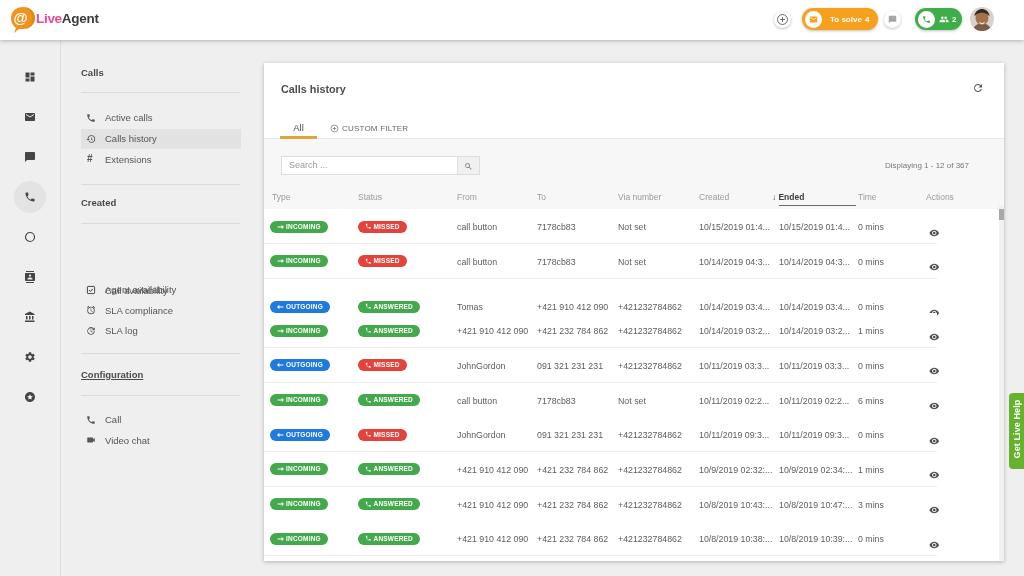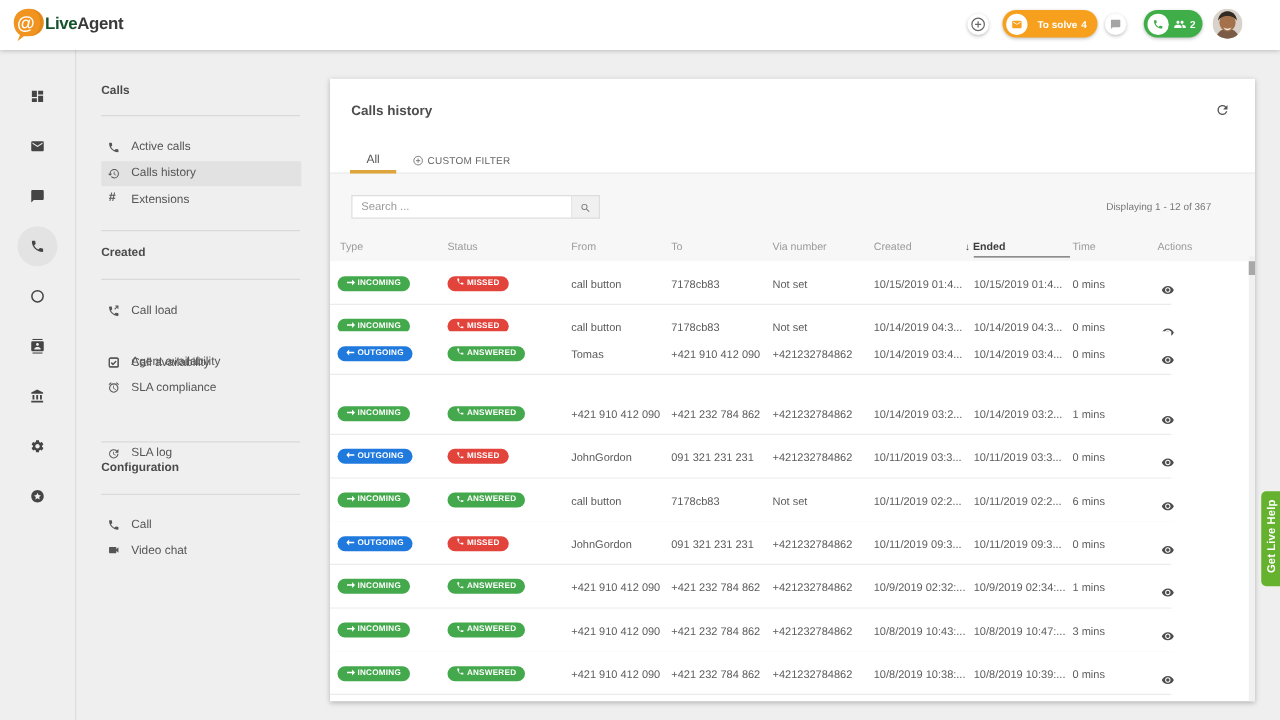--- a/index.html
+++ b/index.html
@@ -3,21 +3,21 @@
 <meta charset="utf-8">
 <style>
 * { margin:0; padding:0; box-sizing:border-box; }
 html,body { width:1024px; height:576px; overflow:hidden; font-family:"Liberation Sans", sans-serif; background:#efefef; position:relative; }
 .abs { position:absolute; }
 
 
 #topbar { position:absolute; left:0; top:0; width:1024px; height:40px; background:#fff; box-shadow:0 1px 4px rgba(0,0,0,.25); z-index:50; }
 #logo { position:absolute; left:10px; top:6px; }
 #logotext { position:absolute; left:36px; top:11px; font-size:13.5px; font-weight:bold; letter-spacing:-0.3px; }
-#logotext .lv { color:#14532d; }
+#logotext .lv { color:#ec4899; }
 #logotext .ag { color:#3a3a3a; }
 
 .circlebtn { position:absolute; border-radius:50%; background:#fff; box-shadow:0 1px 3px rgba(0,0,0,.25); }
 .pill { position:absolute; top:8px; height:22px; border-radius:11px; box-shadow:0 1px 3px rgba(0,0,0,.25); }
 .pill .wcirc { position:absolute; left:2.5px; top:2.5px; width:17px; height:17px; background:#fff; border-radius:50%; }
 
 
 #rail { position:absolute; left:0; top:40px; width:61px; height:536px; background:#efefef; border-right:1px solid #ddd; }
 
 
@@ -166,56 +166,49 @@
     <span class="tx">Calls history</span>
   </div>
   <div class="navitem" style="top:109.5px;">
     <span class="ic" style="font-size:10px; font-weight:bold; color:#555; top:3.5px; left:6px;">#</span>
     <span class="tx">Extensions</span>
   </div>
 
   <div class="navdiv" style="top:144px;"></div>
   <div class="navhead" style="top:156.5px;">Created</div>
   <div class="navdiv" style="top:182.5px;"></div>
-  <div class="navitem" style="top:198.5px;">
-    <svg class="ic" width="10" height="10" viewBox="0 0 24 24">
-        <path fill="#555" d="M6.62 10.79c1.44 2.83 3.76 5.14 6.59 6.59l2.2-2.2c.27-.27.67-.36 1.02-.24 1.12.37 2.33.57 3.57.57.55 0 1 .45 1 1V20c0 .55-.45 1-1 1-9.39 0-17-7.61-17-17 0-.55.45-1 1-1h3.5c.55 0 1 .45 1 1 0 1.25.2 2.45.57 3.57.11.35.03.74-.25 1.02l-2.2 2.2z"></path>
-        <path fill="#555" d="M15 1l6 0 0 6-2 0 0-2.6-4.6 4.6-1.4-1.4 4.6-4.6-2.6 0z"></path>
-      </svg>
-    <span class="tx">Call load</span>
-  </div>
   <div class="navitem" style="top:219px;margin-top:21px;">
     <svg class="ic" width="10" height="10" viewBox="0 0 24 24">
         <rect x="3.5" y="3.5" width="17" height="17" rx="2" fill="none" stroke="#555" stroke-width="2.2"></rect>
         <path d="M7.5 12.5l3 3 6-6" stroke="#555" stroke-width="2.2" fill="none"></path>
       </svg>
     <span class="tx">Call availability</span>
   </div>
   <div class="navitem" style="top:239.5px;">
     <svg class="ic" width="10" height="10" viewBox="0 0 24 24">
         <rect x="3.5" y="3.5" width="17" height="17" rx="2" fill="none" stroke="#555" stroke-width="2.2"></rect>
         <path d="M7.5 12.5l3 3 6-6" stroke="#555" stroke-width="2.2" fill="none"></path>
       </svg>
     <span class="tx">Agent availability</span>
   </div>
   <div class="navitem" style="top:260px;">
     <svg class="ic" width="10" height="10" viewBox="0 0 24 24">
         <path fill="#555" d="M22 5.72l-4.6-3.86-1.29 1.53 4.6 3.86L22 5.72zM7.88 3.39L6.6 1.86 2 5.71l1.29 1.53 4.59-3.85zM12.5 8H11v6l4.75 2.85.75-1.23-4-2.37V8zM12 4a9 9 0 1 0 .001 18.001A9 9 0 0 0 12 4zm0 16c-3.87 0-7-3.13-7-7s3.13-7 7-7 7 3.13 7 7-3.13 7-7 7z"></path>
       </svg>
     <span class="tx">SLA compliance</span>
   </div>
-  <div class="navitem" style="top:280.5px;margin-top:32px;">
+  <div class="navitem" style="top:280.5px;">
     <svg class="ic" width="10" height="10" viewBox="0 0 24 24">
         <path fill="#555" d="M21 10.12h-6.78l2.74-2.82c-2.73-2.7-7.15-2.8-9.88-.1a6.875 6.875 0 0 0 0 9.79 7.02 7.02 0 0 0 9.88 0C18.32 15.65 19 14.08 19 12.1h2c0 1.98-.88 4.55-2.64 6.29-3.51 3.48-9.21 3.48-12.72 0-3.5-3.47-3.53-9.11-.02-12.58a8.987 8.987 0 0 1 12.65 0L21 3v7.12zM12.5 8v4.25l3.5 2.08-.72 1.21L11 13V8h1.5z"></path>
       </svg>
     <span class="tx">SLA log</span>
   </div>
 
   <div class="navdiv" style="top:312.5px;"></div>
-  <div class="navhead" style="top:328.5px;">Configuration</div>
+  <div class="navhead" style="top:328.5px;text-decoration:underline;">Configuration</div>
   <div class="navdiv" style="top:354.5px;"></div>
   <div class="navitem" style="top:390px;">
     <svg class="ic" width="10" height="10" viewBox="0 0 24 24">
         <path fill="#555" d="M17 10.5V7c0-.55-.45-1-1-1H4c-.55 0-1 .45-1 1v10c0 .55.45 1 1 1h12c.55 0 1-.45 1-1v-3.5l4 4v-11l-4 4z"></path>
       </svg>
     <span class="tx">Video chat</span>
   </div>
   <div class="navitem" style="top:369.5px;">
     <svg class="ic" width="10" height="10" viewBox="0 0 24 24">
         <path fill="#555" d="M6.62 10.79c1.44 2.83 3.76 5.14 6.59 6.59l2.2-2.2c.27-.27.67-.36 1.02-.24 1.12.37 2.33.57 3.57.57.55 0 1 .45 1 1V20c0 .55-.45 1-1 1-9.39 0-17-7.61-17-17 0-.55.45-1 1-1h3.5c.55 0 1 .45 1 1 0 1.25.2 2.45.57 3.57.11.35.03.74-.25 1.02l-2.2 2.2z"></path>
@@ -287,21 +280,21 @@
         <div class="cell" style="left:193px;">call button</div>
         <div class="cell" style="left:273px;">7178cb83</div>
         <div class="cell" style="left:354px;">Not set</div>
         <div class="cell" style="left:435px;">10/14/2019 04:3...</div>
         <div class="cell" style="left:515px;">10/14/2019 04:3...</div>
         <div class="cell" style="left:594px;">0 mins</div>
         <div class="eye"><svg width="10.5" height="8" viewBox="0 0 24 18">
             <path fill="#4d4d4d" d="M12 1.5C7 1.5 2.73 4.61 1 9c1.73 4.39 6 7.5 11 7.5s9.27-3.11 11-7.5c-1.73-4.39-6-7.5-11-7.5zm0 12.5c-2.76 0-5-2.24-5-5s2.24-5 5-5 5 2.24 5 5-2.24 5-5 5zm0-8c-1.66 0-3 1.34-3 3s1.34 3 3 3 3-1.34 3-3-1.34-3-3-3z"></path>
           </svg></div>
       </div>
-      <div class="row" style="top:56px;">
+      <div class="row" style="top:80px;">
         <div class="tpill out" style="padding:0 7px;"><svg style="vertical-align:-1px; margin:0 2px 0 0;" width="7" height="6" viewBox="0 0 24 20">
             <path fill="#fff" d="M22 8H8V2l-8 8 8 8v-6h14z"></path>
           </svg>OUTGOING</div>
         <div class="spill ans" style="padding:0 7px;"><svg style="vertical-align:-1px; margin:0 2px 0 0;" width="6.5" height="6.5" viewBox="0 0 24 24">
             <path fill="#fff" d="M6.62 10.79c1.44 2.83 3.76 5.14 6.59 6.59l2.2-2.2c.27-.27.67-.36 1.02-.24 1.12.37 2.33.57 3.57.57.55 0 1 .45 1 1V20c0 .55-.45 1-1 1-9.39 0-17-7.61-17-17 0-.55.45-1 1-1h3.5c.55 0 1 .45 1 1 0 1.25.2 2.45.57 3.57.11.35.03.74-.25 1.02l-2.2 2.2z"></path>
           </svg>ANSWERED</div>
         <div class="cell" style="left:193px;">Tomas</div>
         <div class="cell" style="left:273px;">+421 910 412 090</div>
         <div class="cell" style="left:354px;">+421232784862</div>
         <div class="cell" style="left:435px;">10/14/2019 03:4...</div>

